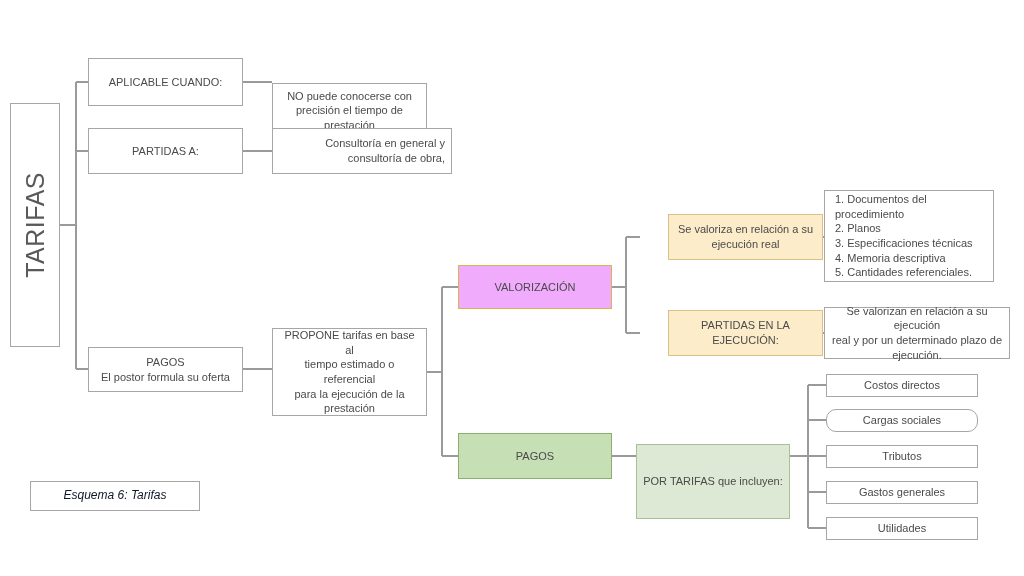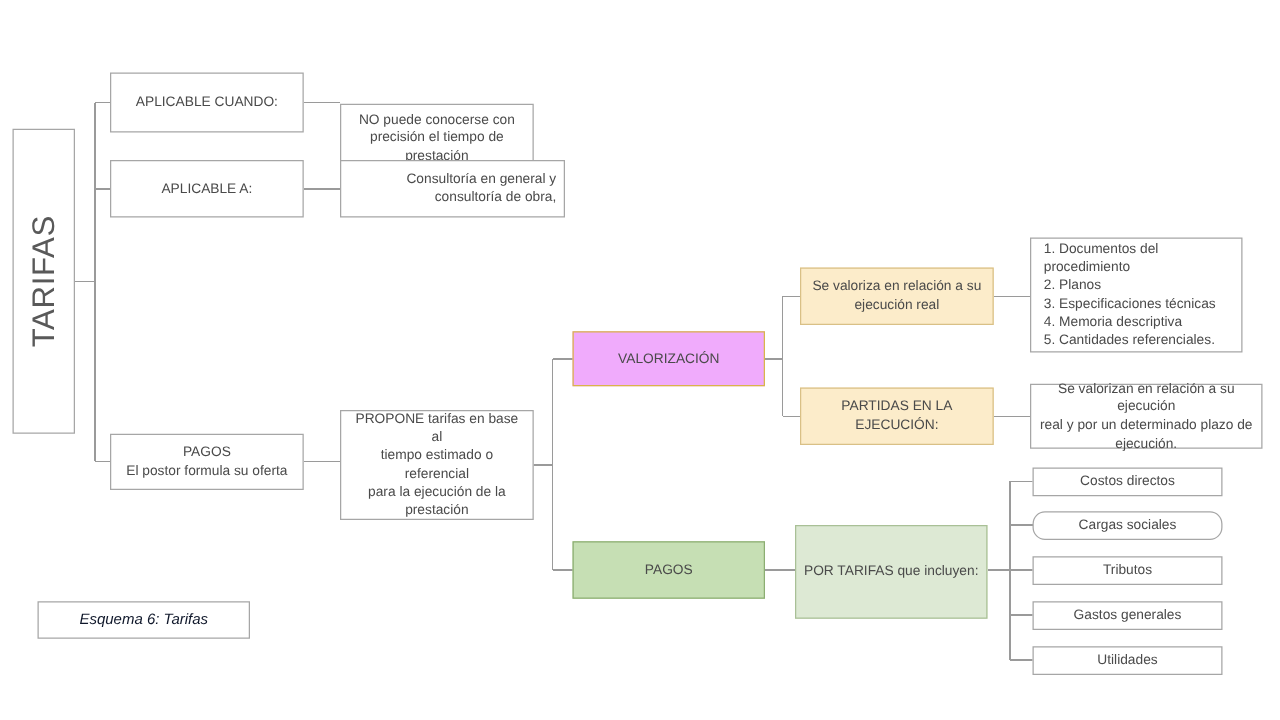--- a/index.html
+++ b/index.html
@@ -56,23 +56,23 @@
   .node.root .node-text {
     writing-mode: vertical-rl;
     transform: rotate(180deg);
     white-space: nowrap;
     width: auto;
   }
 
   
   .fill-plain   { background: #ffffff; border-color: #a6a6a6; }
   .fill-yellow  { background: #f0abfc; border-color: #d9b44a; }
-  .fill-yellow-light { background: #fcecca; border-color: #d9c086; }
+  .fill-yellow-light { background: #fcecca; border-color: #d9c086; margin-left: 28px; }
   .fill-green   { background: #c6dfb4; border-color: #8cae72; }
-  .fill-green-light { background: #dde9d4; border-color: #a9c096; }
+  .fill-green-light { background: #dde9d4; border-color: #a9c096; margin-top: 24px; }
 
   
   .node.list-box {
     justify-content: flex-start;
     text-align: left;
     padding: 6px 10px;
   }
   .node.list-box .node-text {
     text-align: left;
   }
@@ -143,21 +143,21 @@
     <span class="node-text">APLICABLE CUANDO:</span>
   </div>
 
   <div class="node fill-plain" style="left:272px; top:47px; width:155px; height:70px;margin-top:36px;">
     <span class="node-text">NO puede  conocerse con
 precisión el tiempo de prestación
 de servicio</span>
   </div>
 
   <div class="node fill-plain" style="left:88px; top:128px; width:155px; height:46px;">
-    <span class="node-text">APLICABLE A:</span>
+    <span class="node-text">PARTIDAS A:</span>
   </div>
 
   <div class="node fill-plain" style="left:272px; top:128px; width:180px; height:46px;text-align:right;">
     <span class="node-text">Consultoría  en general y
 consultoría  de obra,</span>
   </div>
 
   <div class="node fill-plain" style="left:88px; top:347px; width:155px; height:45px;">
     <span class="node-text">PAGOS
 El postor  formula su oferta</span>

